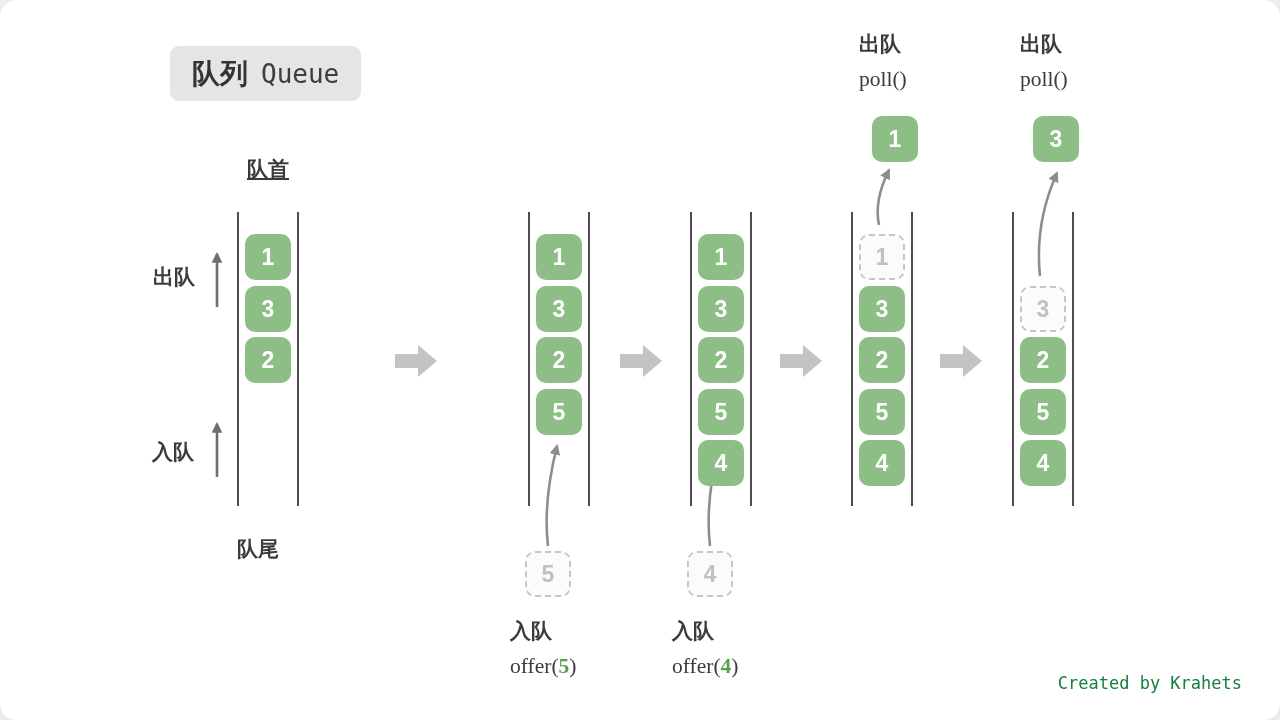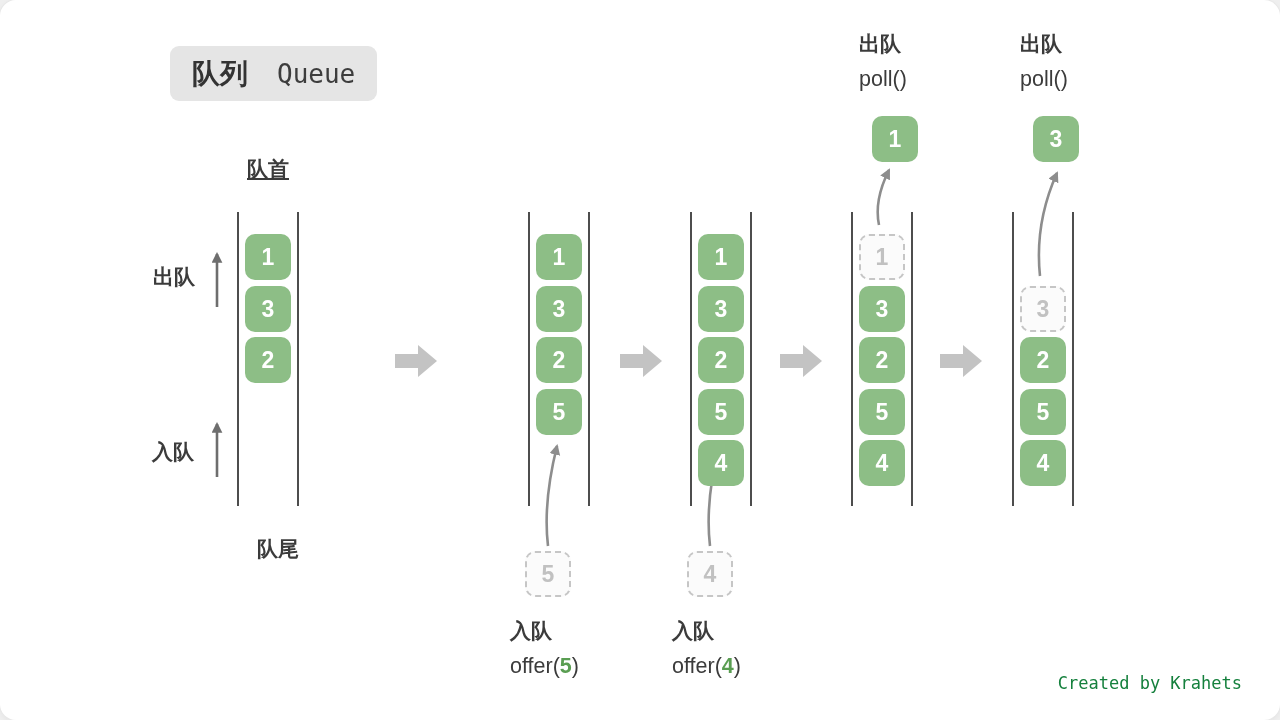--- a/index.html
+++ b/index.html
@@ -3,21 +3,21 @@
 <meta charset="utf-8">
 <style>
   html,body { margin:0; padding:0; background:#efefef; }
   .canvas {
     position:relative; width:1280px; height:720px; background:#ffffff;
     border-radius:16px; box-shadow:0 0 0 1px #e8e8e8, 0 2px 6px rgba(0,0,0,.05);
     overflow:hidden; font-family:"Liberation Sans", sans-serif;
   }
   .badge {
     position:absolute; left:170px; top:46px; height:55px; padding:0 22px;
-    background:#e5e5e5; border-radius:9px; display:flex; align-items:center; gap:29px;
+    background:#e5e5e5; border-radius:9px; display:flex; align-items:center; gap:13px;
   }
   .badge .zh { font-size:28px; font-weight:700; color:#333; }
   .badge .en { font-family:"DejaVu Sans Mono","Liberation Mono",monospace; font-size:26px; color:#3d3d3d; }
 
   .zh-label { position:absolute; font-size:21px; font-weight:700; color:#3b3b3b; white-space:nowrap; }
 
   .queue {
     position:absolute; top:212px; width:62px; height:294px; box-sizing:border-box;
     border-left:2px solid var(--line,#4d4d4d); border-right:2px solid var(--line,#4d4d4d);
   }
@@ -26,42 +26,42 @@
     background:var(--green,#8dbe86); color:#fff; font-weight:700; font-size:23px;
     display:flex; align-items:center; justify-content:center; box-sizing:border-box;
   }
   .box.dashed {
     background:#fbfbfb; border:2px dashed #c6c6c6; color:#c1c1c1; font-weight:600;
   }
   .box.floating { position:absolute; left:auto; }
 
   .op-label { position:absolute; white-space:nowrap; }
   .op-label .zh { display:block; font-size:21px; font-weight:700; color:#3b3b3b; margin-bottom:9px; }
-  .op-label .code { font-family:Liberation Sans, sans-serif; font-size:21.5px; color:#3b3b3b; }
+  .op-label .code { font-family:Liberation Serif, serif; font-size:21.5px; color:#3b3b3b; }
   .op-label .code .arg { color:var(--arg-green,#5a9e52); font-weight:700; }
 
   .watermark {
     position:absolute; right:38px; top:673px;
     font-family:"DejaVu Sans Mono","Liberation Mono",monospace;
     font-size:17px; color:#15803d;
   }
   svg.overlay { position:absolute; left:0; top:0; pointer-events:none; }
 </style>
 </head>
 <body>
 
 <div class="canvas">
 
   <div class="badge">
     <span class="zh">队列</span>
     <span class="en">Queue</span>
   </div>
 
   <div class="zh-label" style="left:237px; top:155px; width:62px; text-align:center;text-decoration:underline;">队首</div>
-  <div class="zh-label" style="left:237px; top:535px; width:62px; text-align:right;">队尾</div>
+  <div class="zh-label" style="left:237px; top:535px; width:62px; text-align:left;">队尾</div>
 
   <div class="zh-label" style="left:153px; top:263px;">出队</div>
   <div class="zh-label" style="left:152px; top:438px;">入队</div>
 
   <svg class="overlay" width="1280" height="720" viewBox="0 0 1280 720">
     <defs>
       <marker id="ah-gray" viewBox="0 0 10 10" refX="6.5" refY="4" markerWidth="5.2" markerHeight="5.2" orient="auto">
         <path d="M0,0 L8,4 L0,8 z" fill="#8d8d8d"></path>
       </marker>
       <marker id="ah-dark" viewBox="0 0 10 10" refX="6.5" refY="4" markerWidth="5.2" markerHeight="5.2" orient="auto">

